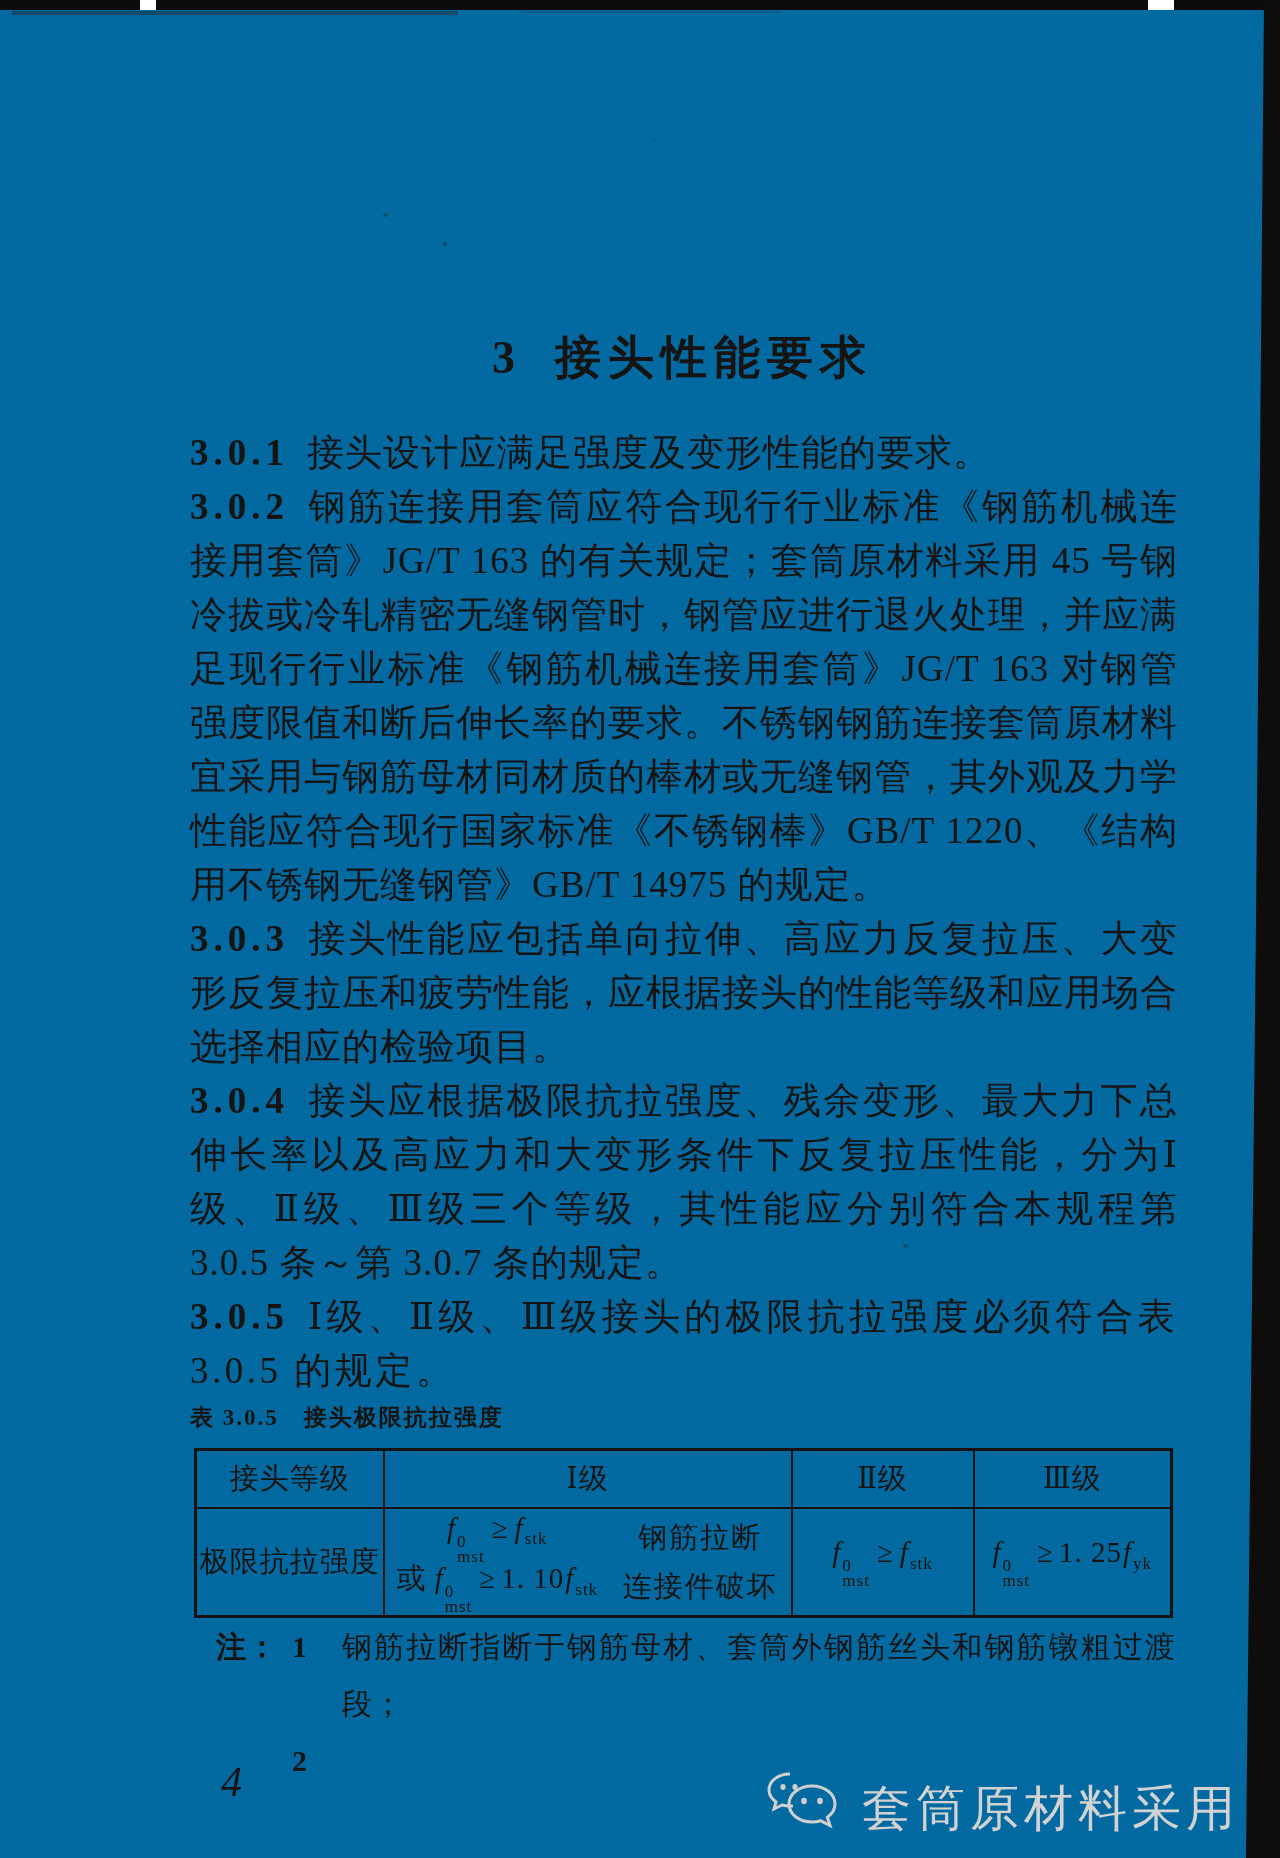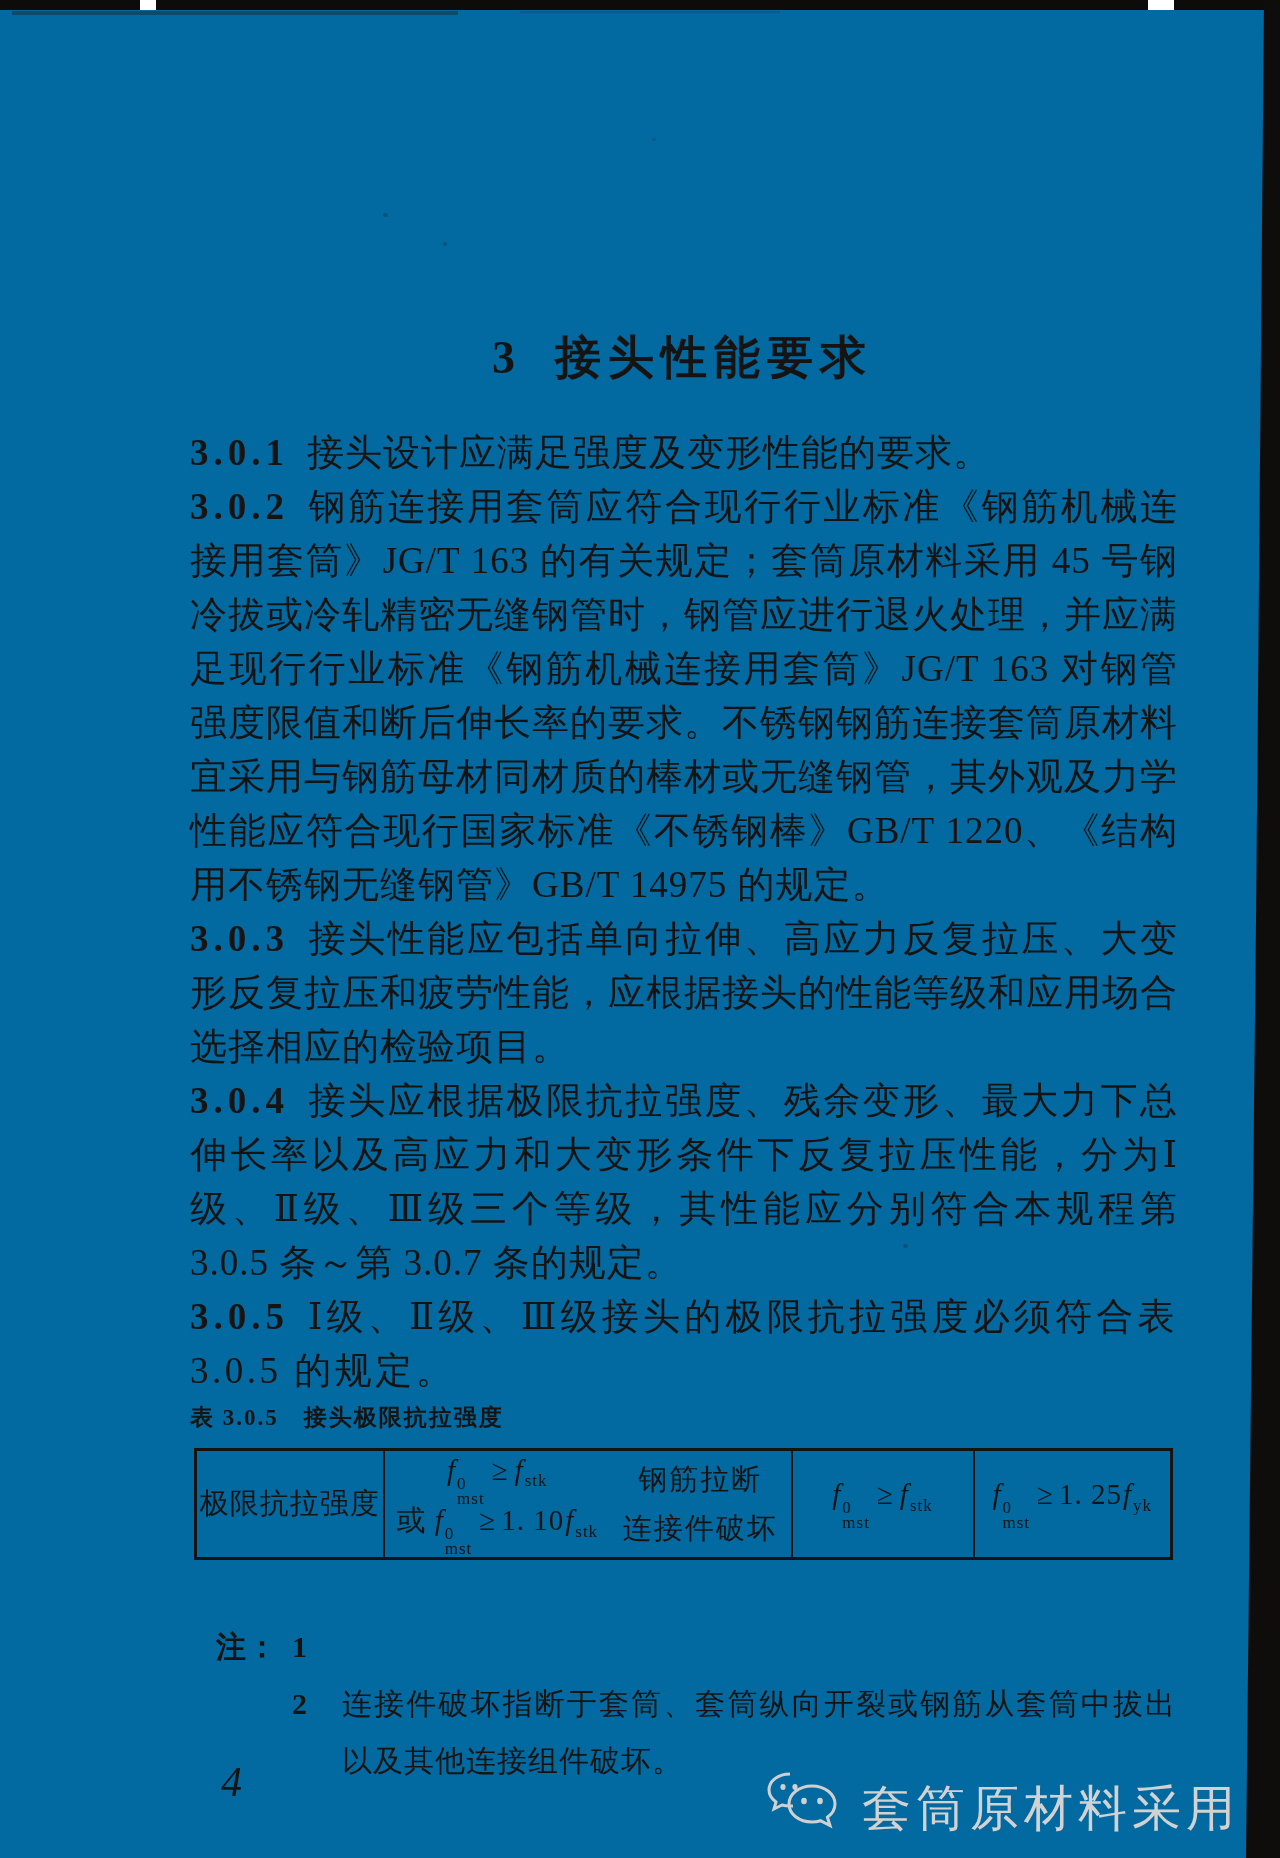--- a/index.html
+++ b/index.html
@@ -136,20 +136,26 @@
   <div class="table-caption">表 3.0.5　接头极限抗拉强度</div>
 
   <table class="strength">
     <colgroup>
       <col style="width:188px">
         <col style="width:408px">
         <col style="width:182px">
         <col style="width:198px">
     </colgroup>
     <tbody>
+    <tr class="hdr">
+      <th>接头等级</th>
+      <th>Ⅰ级</th>
+      <th>Ⅱ级</th>
+      <th>Ⅲ级</th>
+    </tr>
     <tr class="dat">
       <td>极限抗拉强度</td>
       <td class="grade1-cell">
         <div class="g1-line">
           <span class="g1-formula fml"><span></span><span class="fvar">f</span><span class="supsub">
                   <span>0</span>
                   <span>mst</span>
                 </span><span class="f-op">≥</span><span class="f-coef"></span><span class="fvar">f</span><span class="f-rsub">stk</span></span>
           <span class="g1-note">钢筋拉断</span>
         </div>
@@ -174,25 +180,25 @@
               </span><span class="f-op">≥</span><span class="f-coef">1. 25</span><span class="fvar">f</span><span class="f-rsub">yk</span></span>
       </td>
     </tr>
     </tbody>
   </table>
 
   <div class="notes">
     <div class="note-row">
       <span class="note-lead">注：</span>
       <span class="note-num">1</span>
+      <span class="note-text">钢筋拉断指断于钢筋母材、套筒外钢筋丝头和钢筋镦粗过渡段；</span>
     </div>
     <div class="note-row">
       <span class="note-lead"></span>
       <span class="note-num">2</span>
-      <span class="note-text">连接件破坏指断于套筒、套筒纵向开裂或钢筋从套筒中拔出以及其他连接组件破坏。</span>
     </div>
   </div>
 
   <div class="page-number">4</div>
 
   <div class="watermark">
     <span class="watermark-logo">
       <svg width="92" height="70" viewBox="0 0 92 70">
         <g fill="none" stroke="#d0d0d0" stroke-width="3">
           <path d="M30 6 C18 6 9 13 9 22 c0 5 3 9 7 12 l-2 7 8 -4 c2.5 0.7 5 1 8 1 1 0 2 0 3 -0.1"></path>

